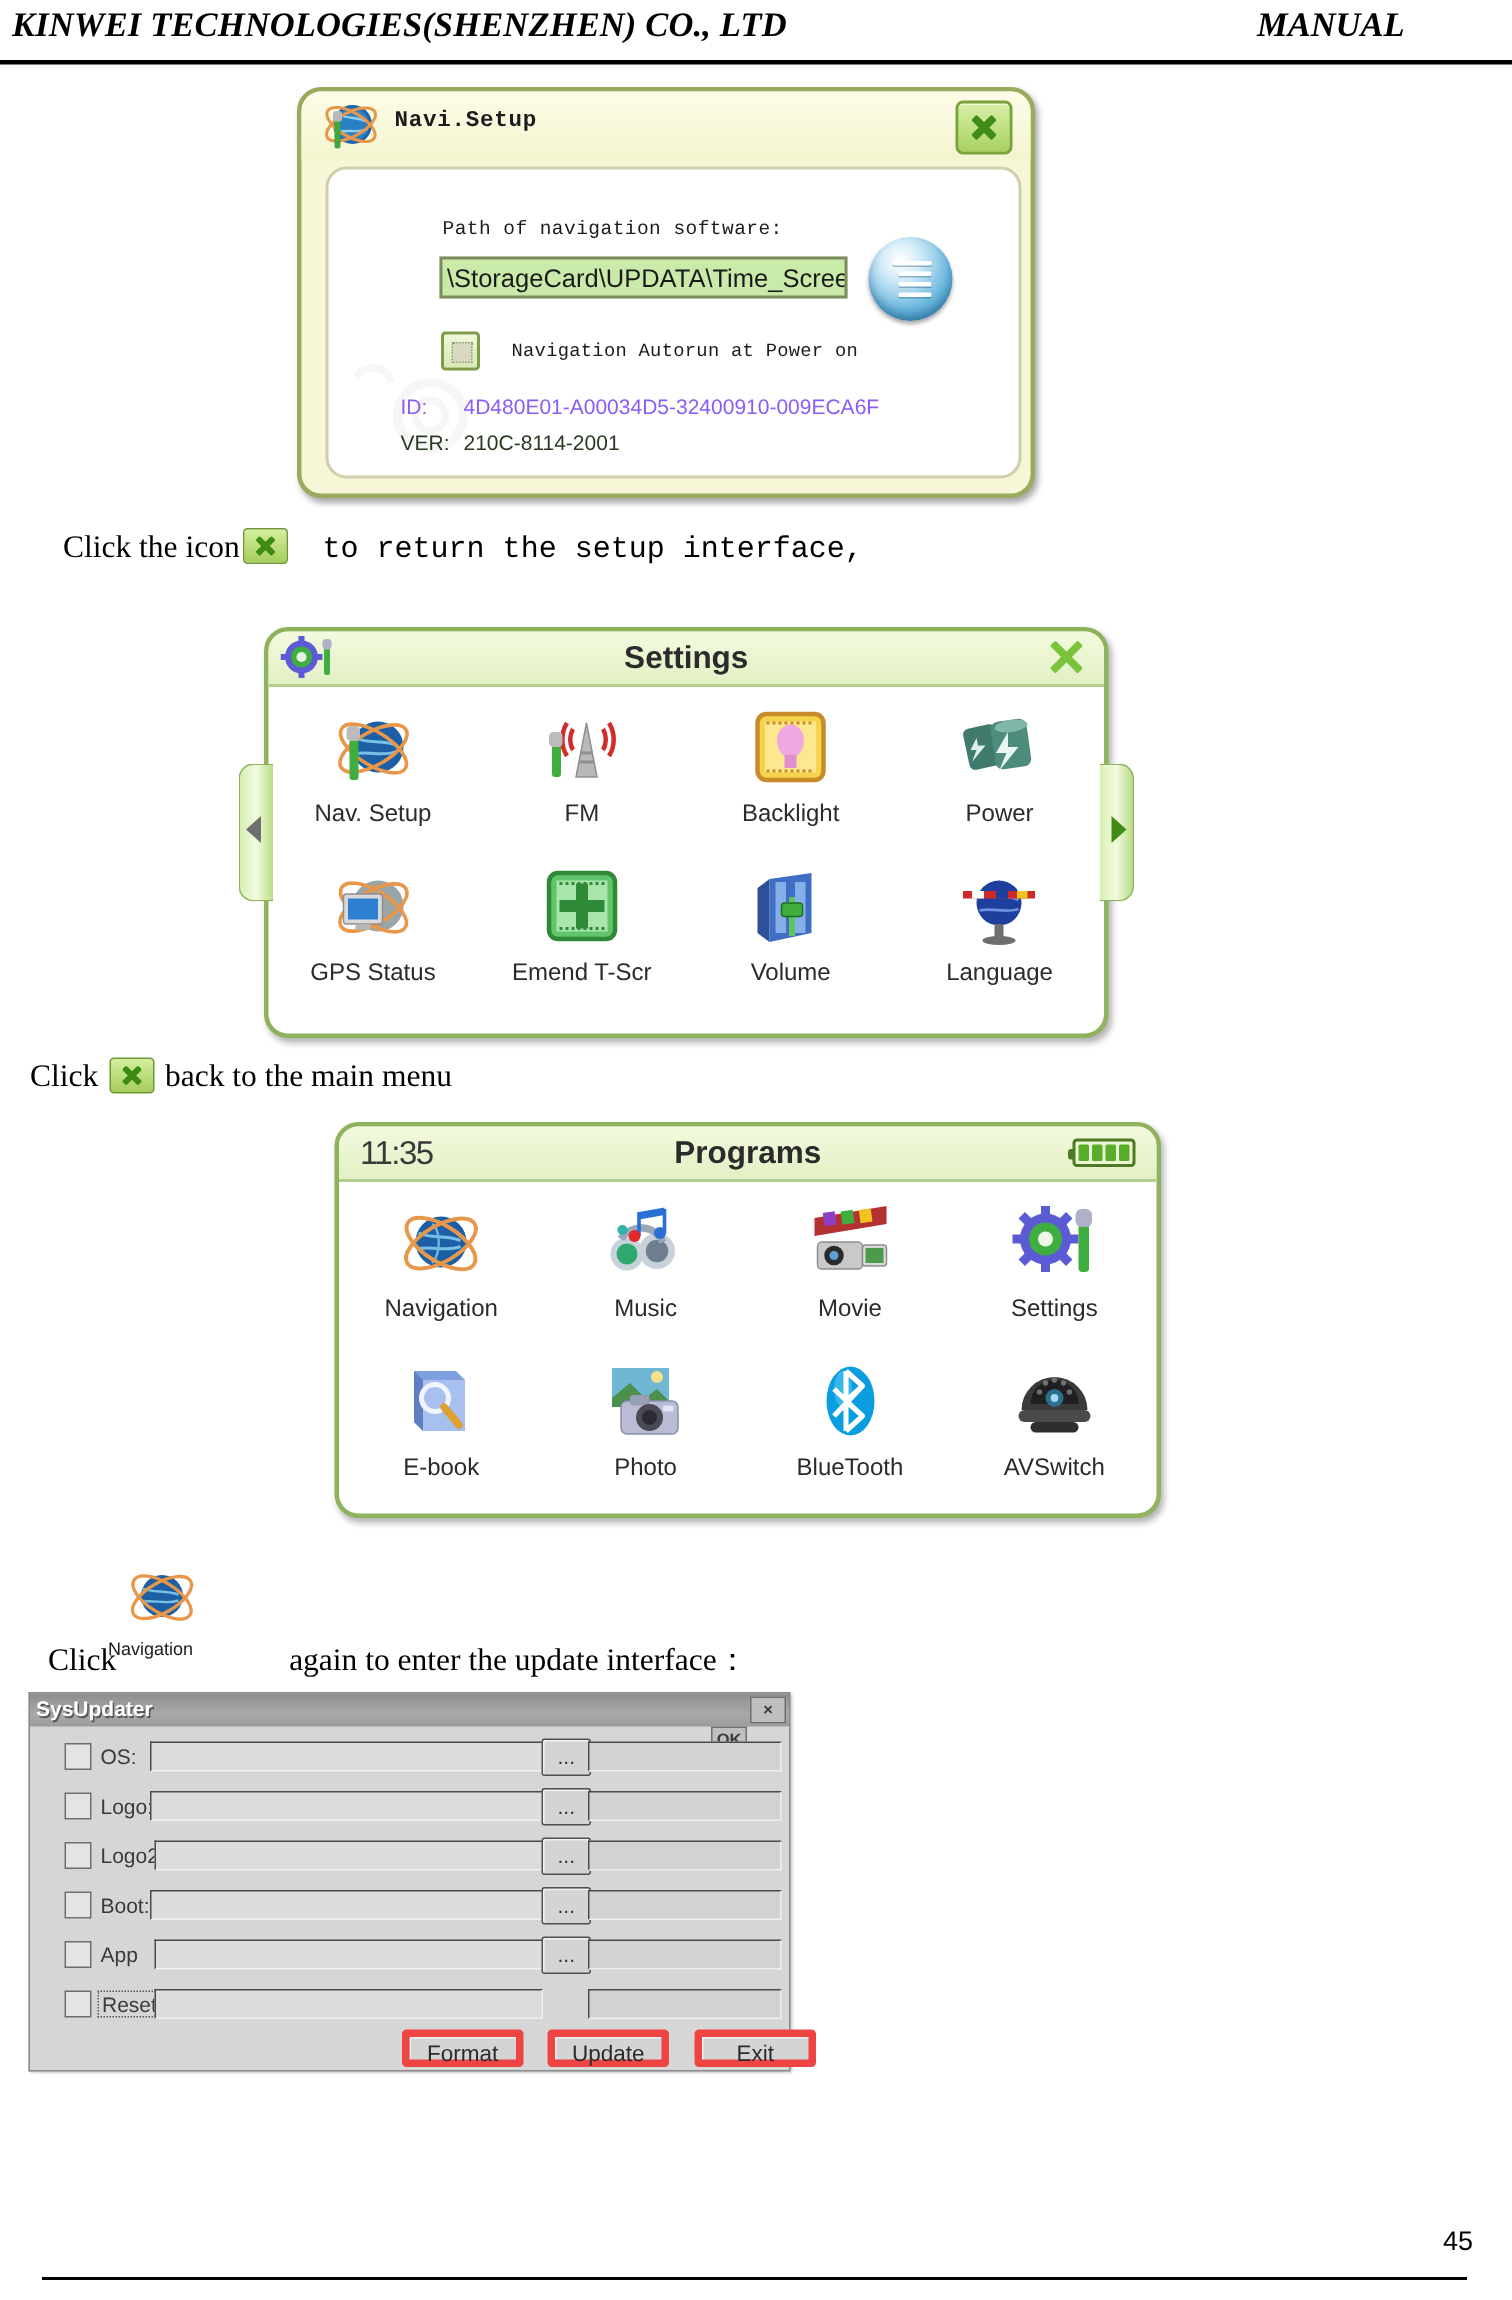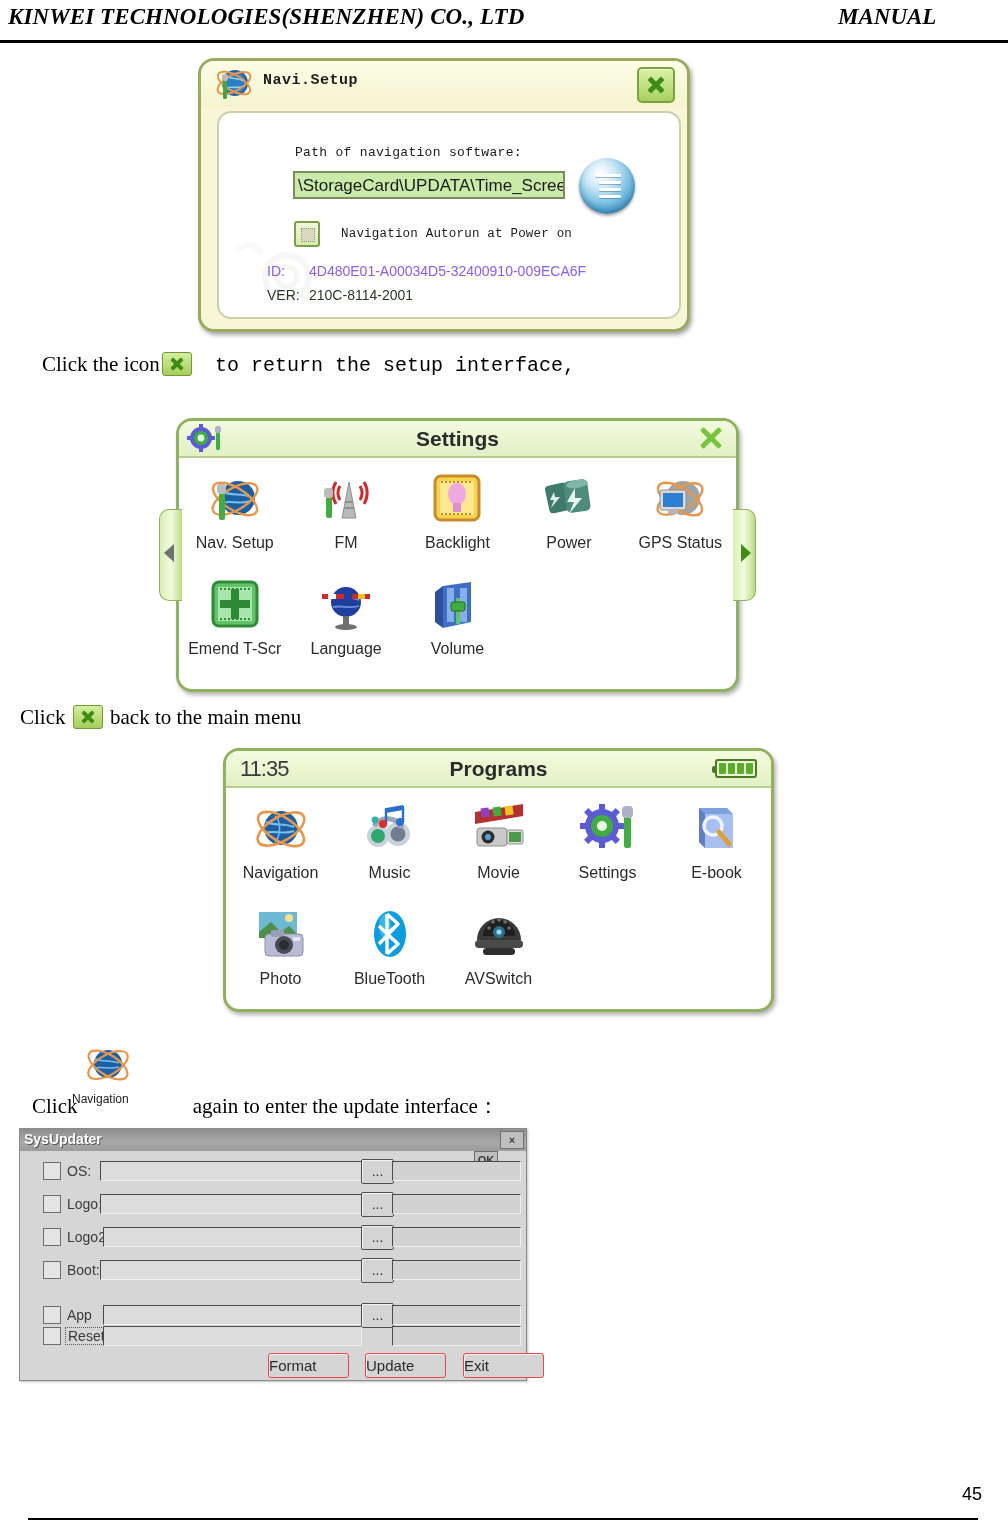--- a/index.html
+++ b/index.html
@@ -203,21 +203,21 @@
   }
   .battery::before{
     content:"";position:absolute;left:-5px;top:5px;width:4px;height:7px;
     background:#4e7a23;border-radius:2px 0 0 2px;
   }
   .battery i{flex:1;background:#58ad29;border-radius:1px;}
 
   
   .icon-grid{
     position:absolute;left:0;top:35px;width:100%;
-    display:grid;grid-template-columns:repeat(5,1fr);
+    display:grid;grid-template-columns:repeat(4,1fr);
     row-gap:2px;padding-top:14px;box-sizing:border-box;text-align:center;
   }
   .grid-cell{
     display:flex;flex-direction:column;align-items:center;justify-content:flex-start;
     height:104px;
   }
   .grid-cell .glyph{width:60px;height:62px;position:relative;}
   .grid-cell .cap{
     font-family:"Liberation Sans", sans-serif;font-size:16px;color:#2b2b2b;
     margin-top:2px;white-space:nowrap;
@@ -287,22 +287,22 @@
     box-sizing:border-box;
   }
   .su-browse{
     position:absolute;top:0;width:33px;height:25px;
     background:#d4d4d4;border:1px solid #4f4f4f;border-radius:2px;
     font-size:14px;color:#333;text-align:center;line-height:22px;
     box-shadow:inset 1px 1px 0 #f2f2f2;box-sizing:border-box;
   }
   .su-btn{
     position:absolute;height:25px;width:81px;
-    background:#d4d4d4;border:1px solid #ef4444;border-radius:3px;
-    font-size:15px;color:#2b2b2b;text-align:left;line-height:23px;
+    background:#d4d4d4;border:5px solid #ef4444;border-radius:3px;
+    font-size:15px;color:#2b2b2b;text-align:center;line-height:23px;
     box-shadow:inset 1px 1px 0 #f2f2f2;box-sizing:border-box;
   }
 </style>
 </head>
 <body>
 
 <div class="page-header">
   <div class="hdr-left">KINWEI TECHNOLOGIES(SHENZHEN) CO., LTD</div>
   <div class="hdr-right">MANUAL</div>
   <div class="hdr-rule"></div>
@@ -450,42 +450,42 @@
         <rect x="13" y="11" width="34" height="34" fill="#a8e6ad"></rect>
         <rect x="26" y="13" width="8" height="30" fill="#2f8a38"></rect>
         <rect x="15" y="24" width="30" height="8" fill="#2f8a38"></rect>
         <path d="M15 13h30M15 43h30" stroke="#2f8a38" stroke-width="2" stroke-dasharray="2 2"></path>
       </svg>
       <div class="cap">Emend T-Scr</div>
     </div>
 
     <div class="grid-cell">
       <svg class="glyph" viewBox="0 0 60 62">
+        <path d="M16 10 L44 6 L44 46 L16 52 Z" fill="#3f6fc4"></path>
+        <path d="M16 10 L16 52 L8 46 L8 16 Z" fill="#2d5099"></path>
+        <rect x="20" y="12" width="7" height="34" fill="#86aee8"></rect>
+        <rect x="33" y="12" width="7" height="34" fill="#86aee8"></rect>
+        <rect x="29" y="22" width="4" height="26" fill="#5ec45e"></rect>
+        <rect x="24" y="26" width="14" height="9" rx="2" fill="#3fae3f" stroke="#1f6e1f"></rect>
+      </svg>
+      <div class="cap">Volume</div>
+    </div>
+
+    <div class="grid-cell">
+      <svg class="glyph" viewBox="0 0 60 62">
         <circle cx="30" cy="26" r="15" fill="#1f3f9e"></circle>
         <path d="M17 20c8 3 18 0 26 4M17 31c9-2 18 2 26-1" stroke="#6f8fe0" stroke-width="1.8" fill="none"></path>
         <rect x="6" y="18" width="48" height="5" fill="#cf2a2a"></rect>
         <rect x="12" y="18" width="8" height="5" fill="#ffffff"></rect>
         <rect x="28" y="18" width="8" height="5" fill="#1f3f9e"></rect>
         <rect x="42" y="18" width="7" height="5" fill="#f0c420"></rect>
         <rect x="27" y="40" width="6" height="10" fill="#6f6f6f"></rect>
         <ellipse cx="30" cy="51" rx="11" ry="3" fill="#6f6f6f"></ellipse>
       </svg>
       <div class="cap">Language</div>
-    </div>
-
-    <div class="grid-cell">
-      <svg class="glyph" viewBox="0 0 60 62">
-        <path d="M16 10 L44 6 L44 46 L16 52 Z" fill="#3f6fc4"></path>
-        <path d="M16 10 L16 52 L8 46 L8 16 Z" fill="#2d5099"></path>
-        <rect x="20" y="12" width="7" height="34" fill="#86aee8"></rect>
-        <rect x="33" y="12" width="7" height="34" fill="#86aee8"></rect>
-        <rect x="29" y="22" width="4" height="26" fill="#5ec45e"></rect>
-        <rect x="24" y="26" width="14" height="9" rx="2" fill="#3fae3f" stroke="#1f6e1f"></rect>
-      </svg>
-      <div class="cap">Volume</div>
     </div>
   </div>
 </div>
 
 <div class="instr" style="left:20px;top:705px;">
   <span>Click</span> <span class="instr-icon-x"></span> <span>back to the main menu</span>
 </div>
 
 <div class="dev-win" id="programs-window">
   <div class="dev-titlebar">
@@ -665,21 +665,21 @@
   </div>
 
   <div class="su-row" style="top:129px;">
     <div class="su-check"></div>
     <div class="su-label">Boot:</div>
     <div class="su-field" style="left:80px;width:262px;"></div>
     <div class="su-browse" style="left:341px;">...</div>
     <div class="su-field" style="left:372px;width:129px;background:#d2d2d2;"></div>
   </div>
 
-  <div class="su-row" style="top:174px;">
+  <div class="su-row" style="top:162px;">
     <div class="su-check"></div>
     <div class="su-label">App</div>
     <div class="su-field" style="left:83px;width:259px;"></div>
     <div class="su-browse" style="left:341px;">...</div>
     <div class="su-field" style="left:372px;width:129px;background:#d2d2d2;"></div>
   </div>
 
   <div class="su-row" style="top:195px;">
     <div class="su-check"></div>
     <div class="su-label focus">Reset</div>

